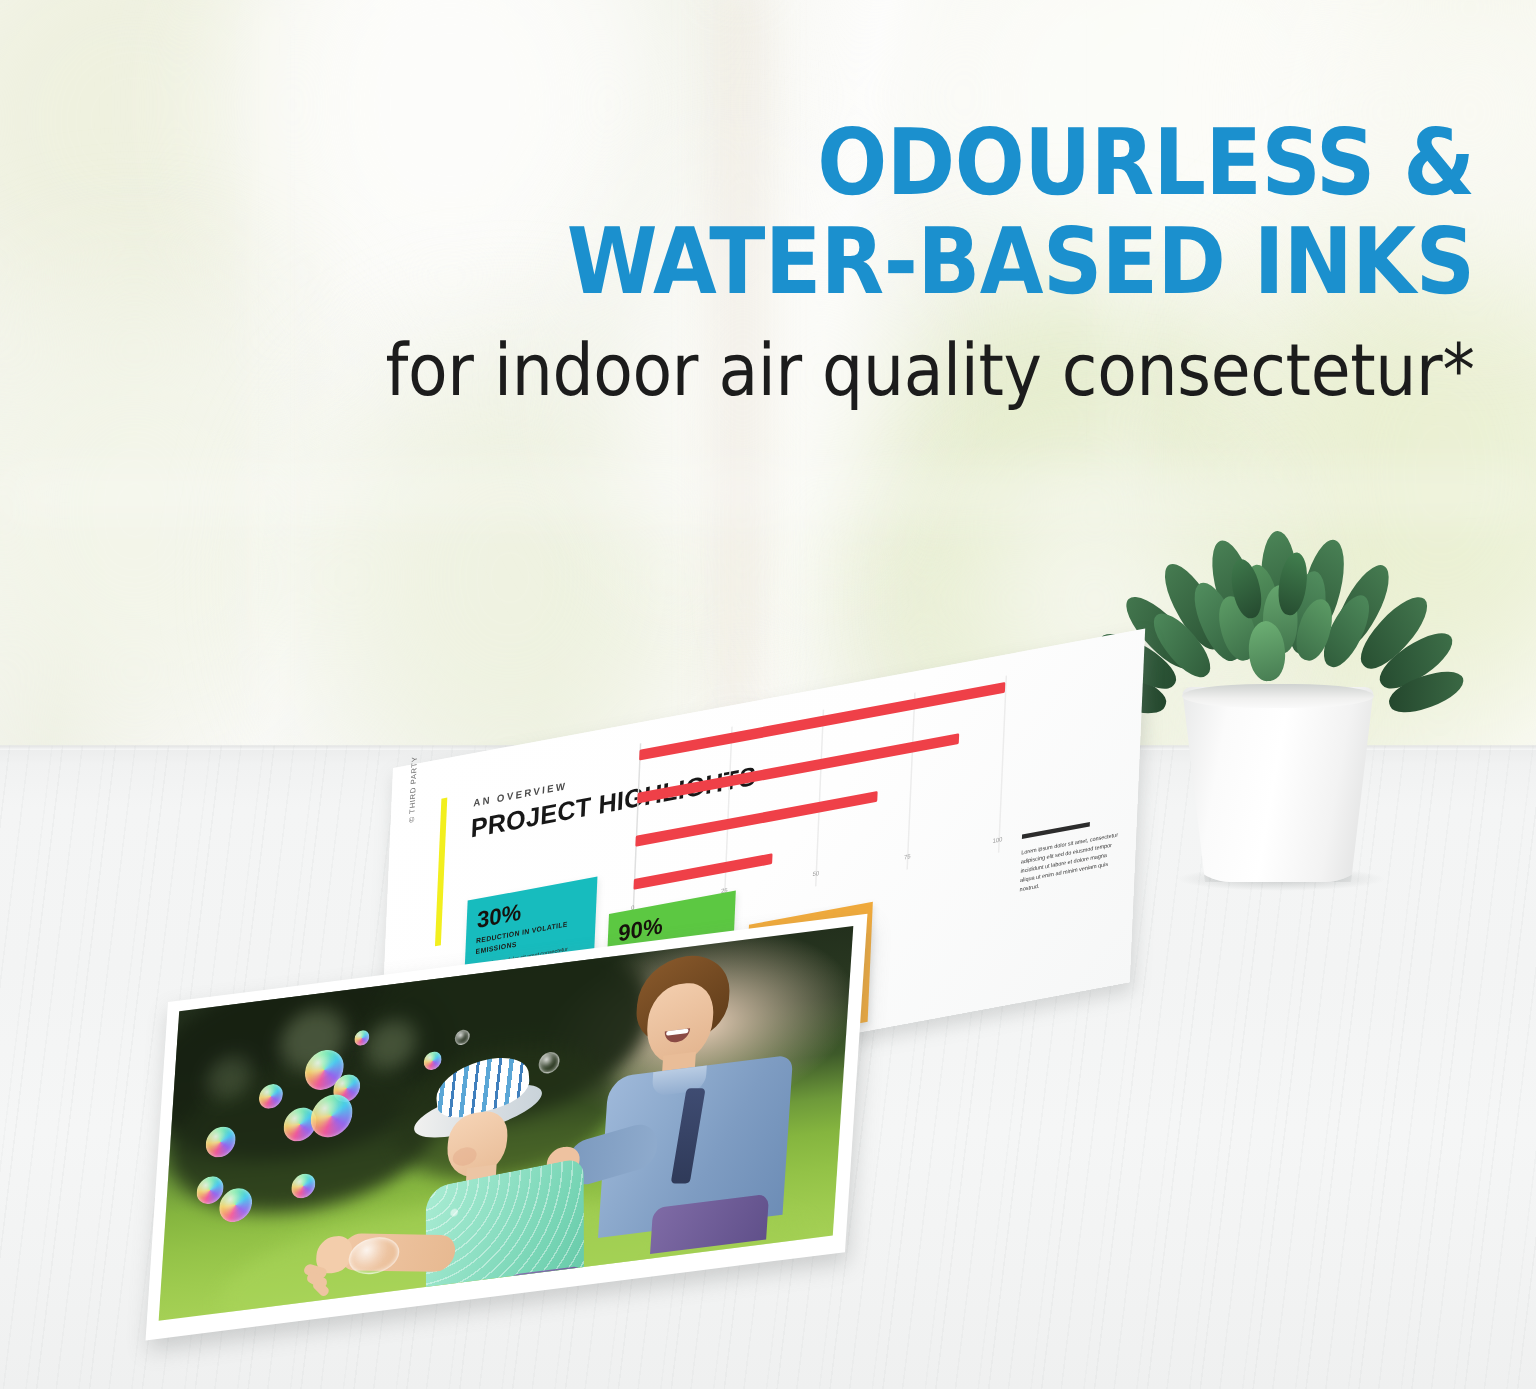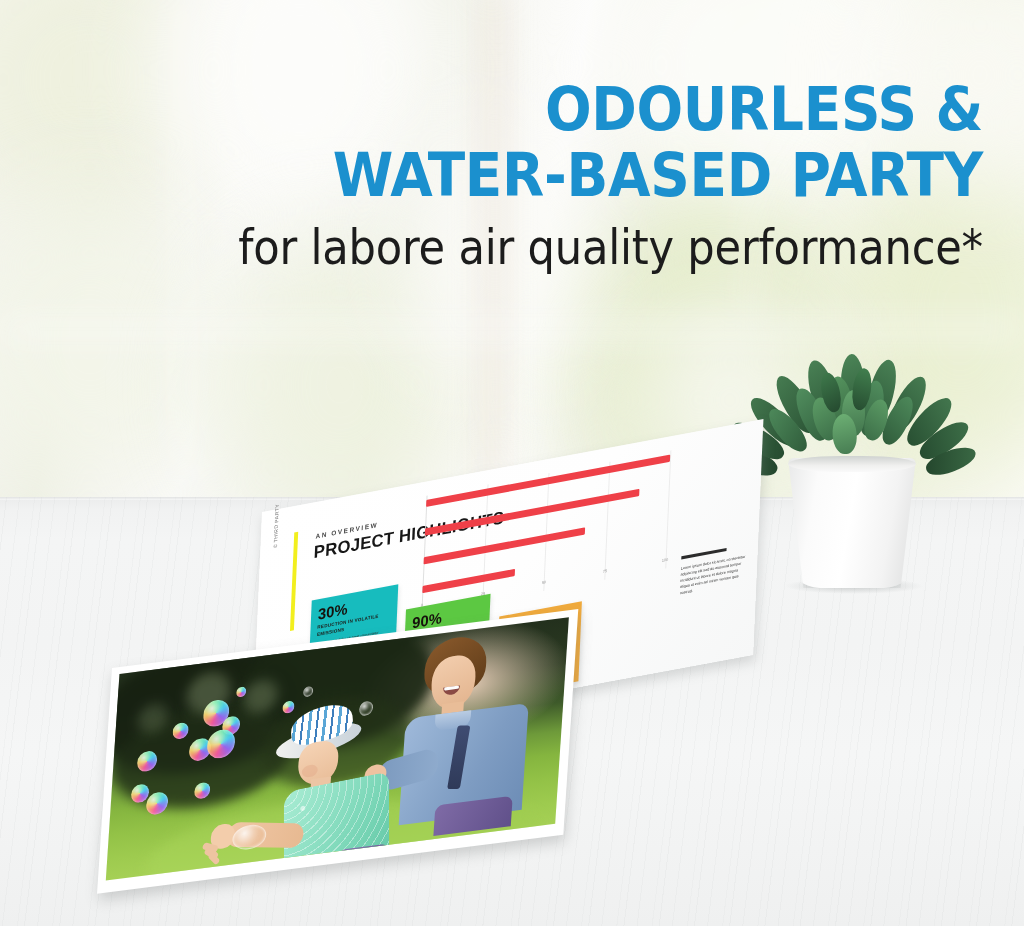--- a/index.html
+++ b/index.html
@@ -229,22 +229,22 @@
     <div class="bg-mullion" style="left:176px; top:-10px; width:13px; height:500px;
                 background:linear-gradient(90deg,rgba(250,250,246,0),rgba(255,255,255,.92),rgba(250,250,246,0));"></div>
     <div class="bg-mullion" style="left:744px; top:-10px; width:12px; height:330px;
                 background:linear-gradient(90deg,rgba(250,250,246,0),rgba(255,255,255,.8),rgba(250,250,246,0));"></div>
     <div class="bg-mullion" style="left:0; top:318px; width:1024px; height:22px;
                 background:linear-gradient(180deg,rgba(255,255,255,0),rgba(255,255,255,.8),rgba(255,255,255,0));"></div>
   </div>
 
   <div class="headline-wrap">
     <div class="hl-line">ODOURLESS &amp;</div>
-    <div class="hl-line">WATER-BASED PARTY</div>
-    <div class="sub-line">for labore air quality performance*</div>
+    <div class="hl-line">WATER-BASED INKS</div>
+    <div class="sub-line">for indoor air quality consectetur*</div>
   </div>
 
   <div class="desk">
     <div class="grain"></div>
   </div>
 
   <div class="plant">
     <div class="plant-shadow"></div>
 
     <div class="leaf" style="left:8px;  top:78px;  width:22px; height:54px; background:linear-gradient(160deg,#3b6a45,#23452c); transform:rotate(-72deg);"></div>

